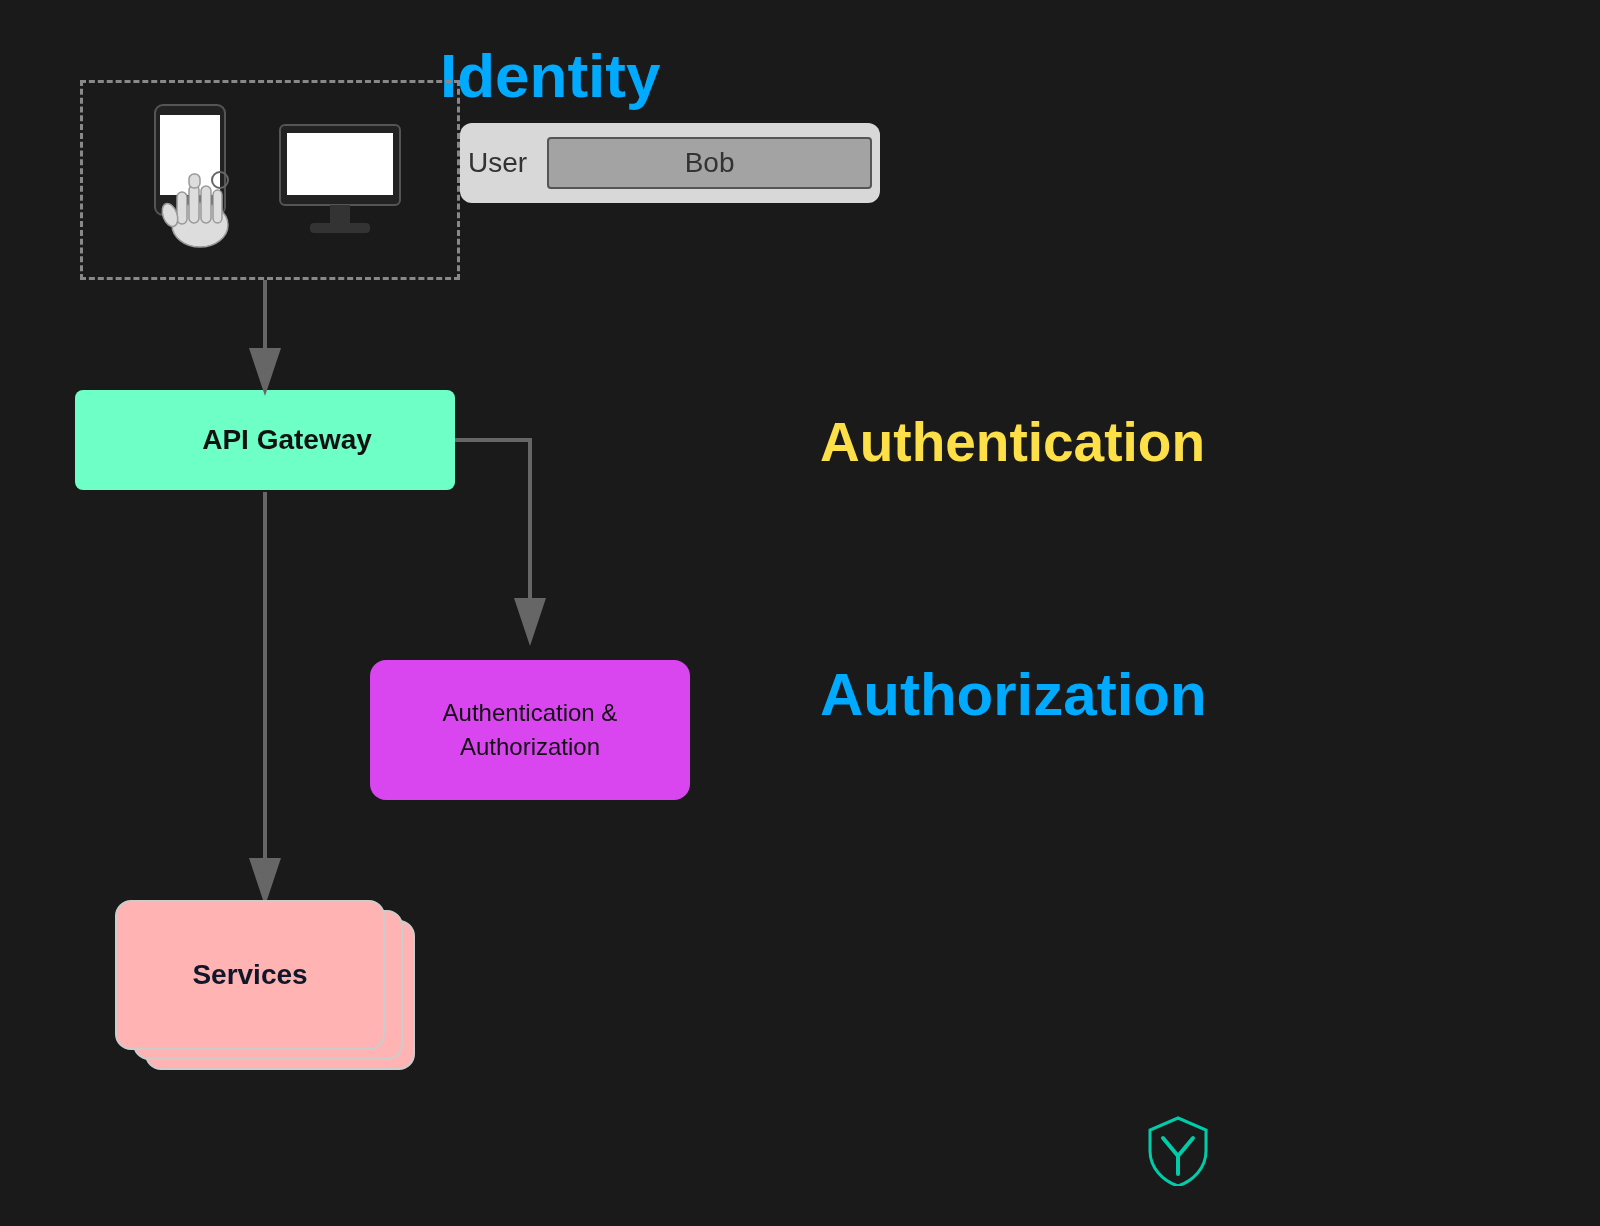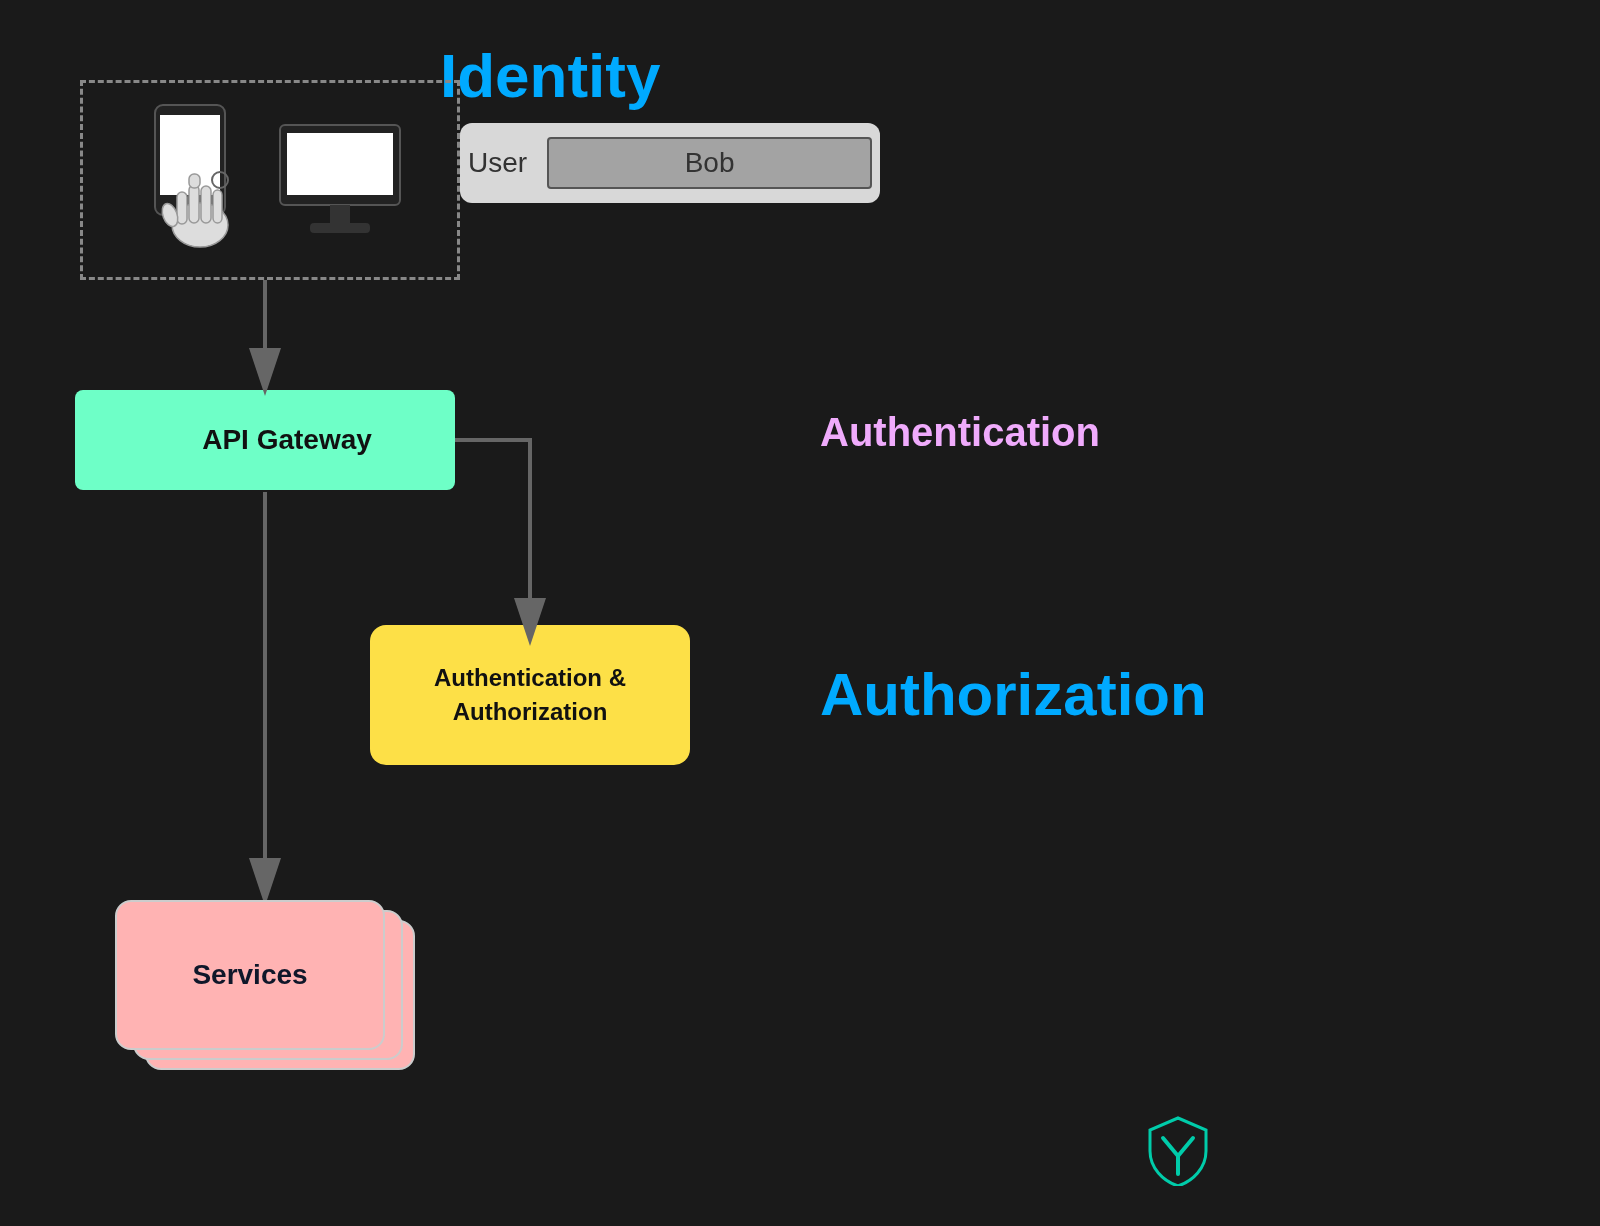--- a/index.html
+++ b/index.html
@@ -89,32 +89,32 @@
       justify-content: center;
       font-size: 28px;
       font-weight: bold;
       color: #111;
       padding-left: 44px;
     }
 
     
     .auth-box {
       position: absolute;
-      top: 625px;
+      top: 660px;
       left: 370px;
       width: 320px;
       height: 140px;
-      background: #fde047;
+      background: #d946ef;
       border-radius: 16px;
       display: flex;
       align-items: center;
       justify-content: center;
       text-align: center;
       font-size: 24px;
-      font-weight: bold;
+      font-weight: normal;
       color: #111;
       line-height: 1.4;
     }
 
     
     .services-stack {
       position: absolute;
       top: 900px;
       left: 115px;
       width: 290px;
@@ -148,22 +148,22 @@
       top: 0;
       left: 0;
       z-index: 3;
     }
 
     
     .authentication-label {
       position: absolute;
       top: 410px;
       left: 820px;
-      color: #f0abfc;
-      font-size: 40px;
+      color: #fde047;
+      font-size: 55px;
       font-weight: bold;
       text-align: right;
     }
 
     
     .authorization-label {
       position: absolute;
       top: 660px;
       left: 820px;
       color: #00aaff;

